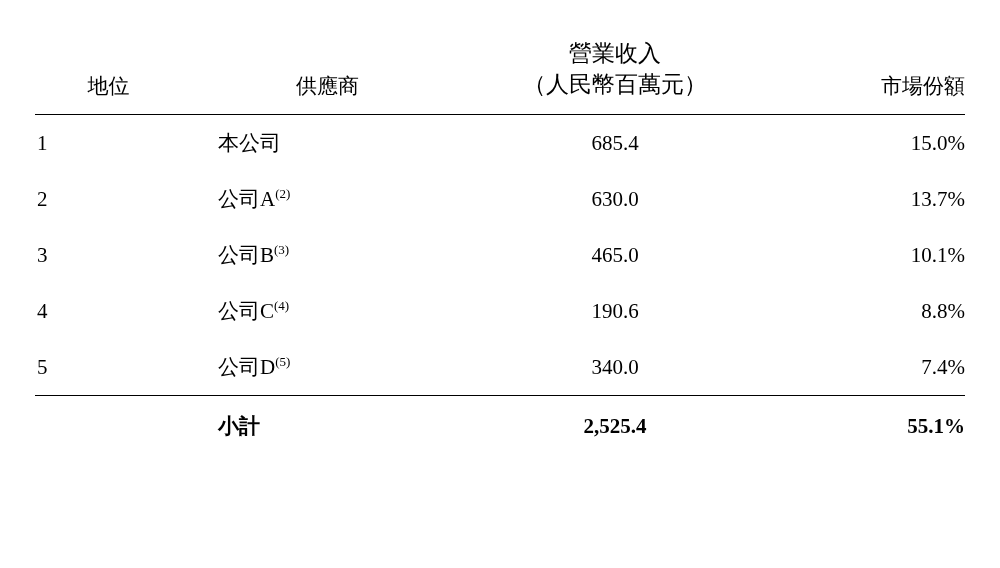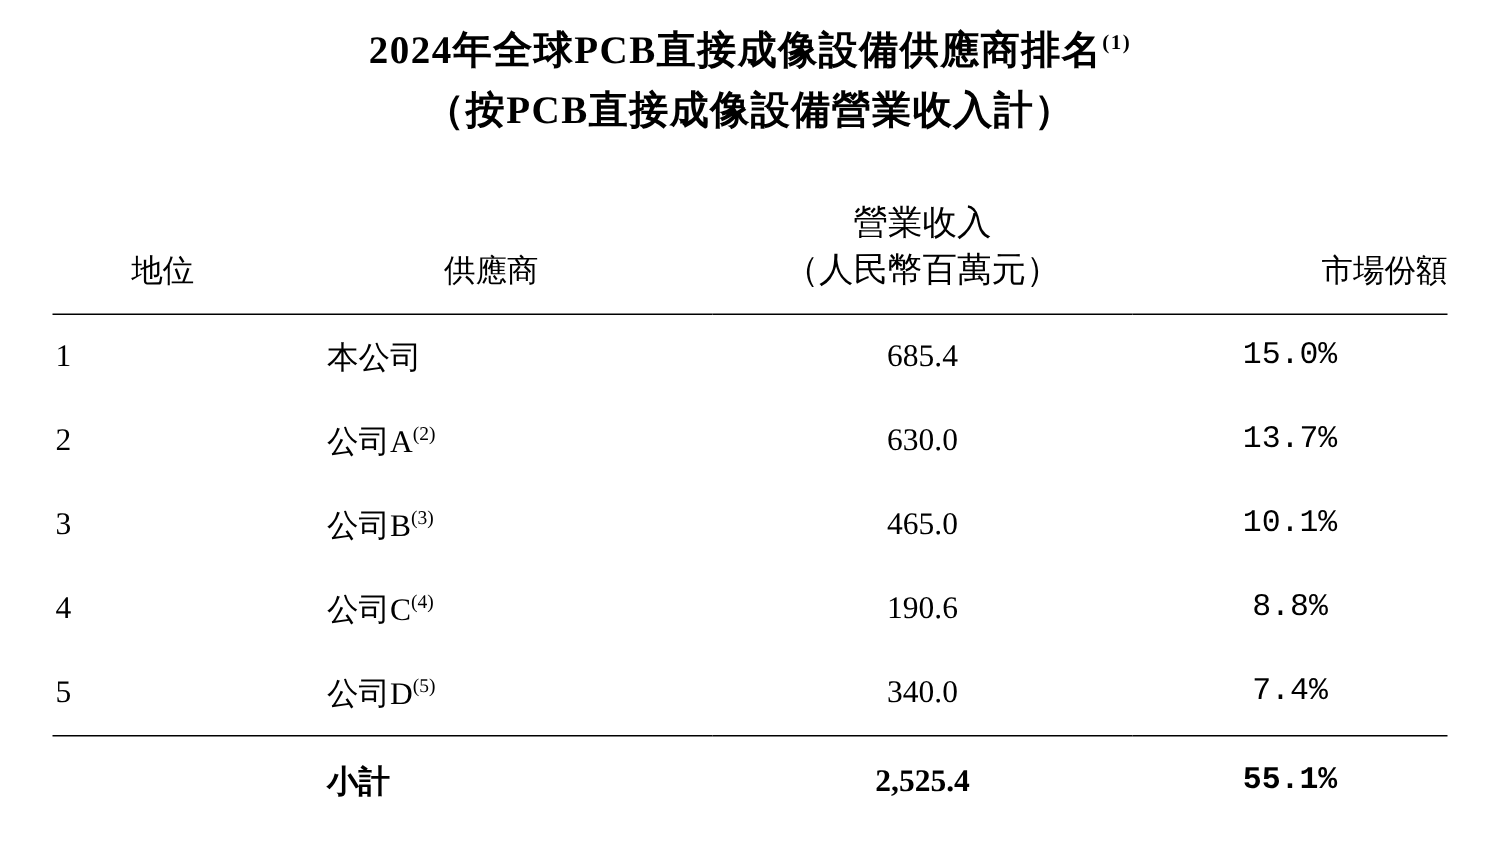--- a/index.html
+++ b/index.html
@@ -84,44 +84,37 @@
   }
   tbody td.c2 {
     text-align: left;
     padding-left: 38px;
   }
   tbody td.c3 {
     text-align: center;
     font-family: Liberation Serif, serif;
   }
   tbody td.c4 {
-    text-align: center;
-    font-family: Liberation Mono, monospace;
+    text-align: right;
   }
   tbody tr.total-row td {
     border-top: 1.5px solid #000;
     font-weight: bold;
     padding-top: 16px;
   }
   sup.sm {
     font-size: 13px;
     vertical-align: super;
   }
 </style>
 </head>
 <body>
 
 <div class="page">
 
-  <div class="title-block">
-    <div class="title-line">
-      <span>2024年全球PCB直接成像設備供應商排名</span><sup class="note">(1)</sup>
-    </div>
-    <div class="title-line">（按PCB直接成像設備營業收入計）</div>
-  </div>
 
   <table class="rank-table">
     <colgroup>
       <col class="c-rank">
       <col class="c-supplier">
       <col class="c-revenue">
       <col class="c-share">
     </colgroup>
     <thead>
       <tr class="head-row">

